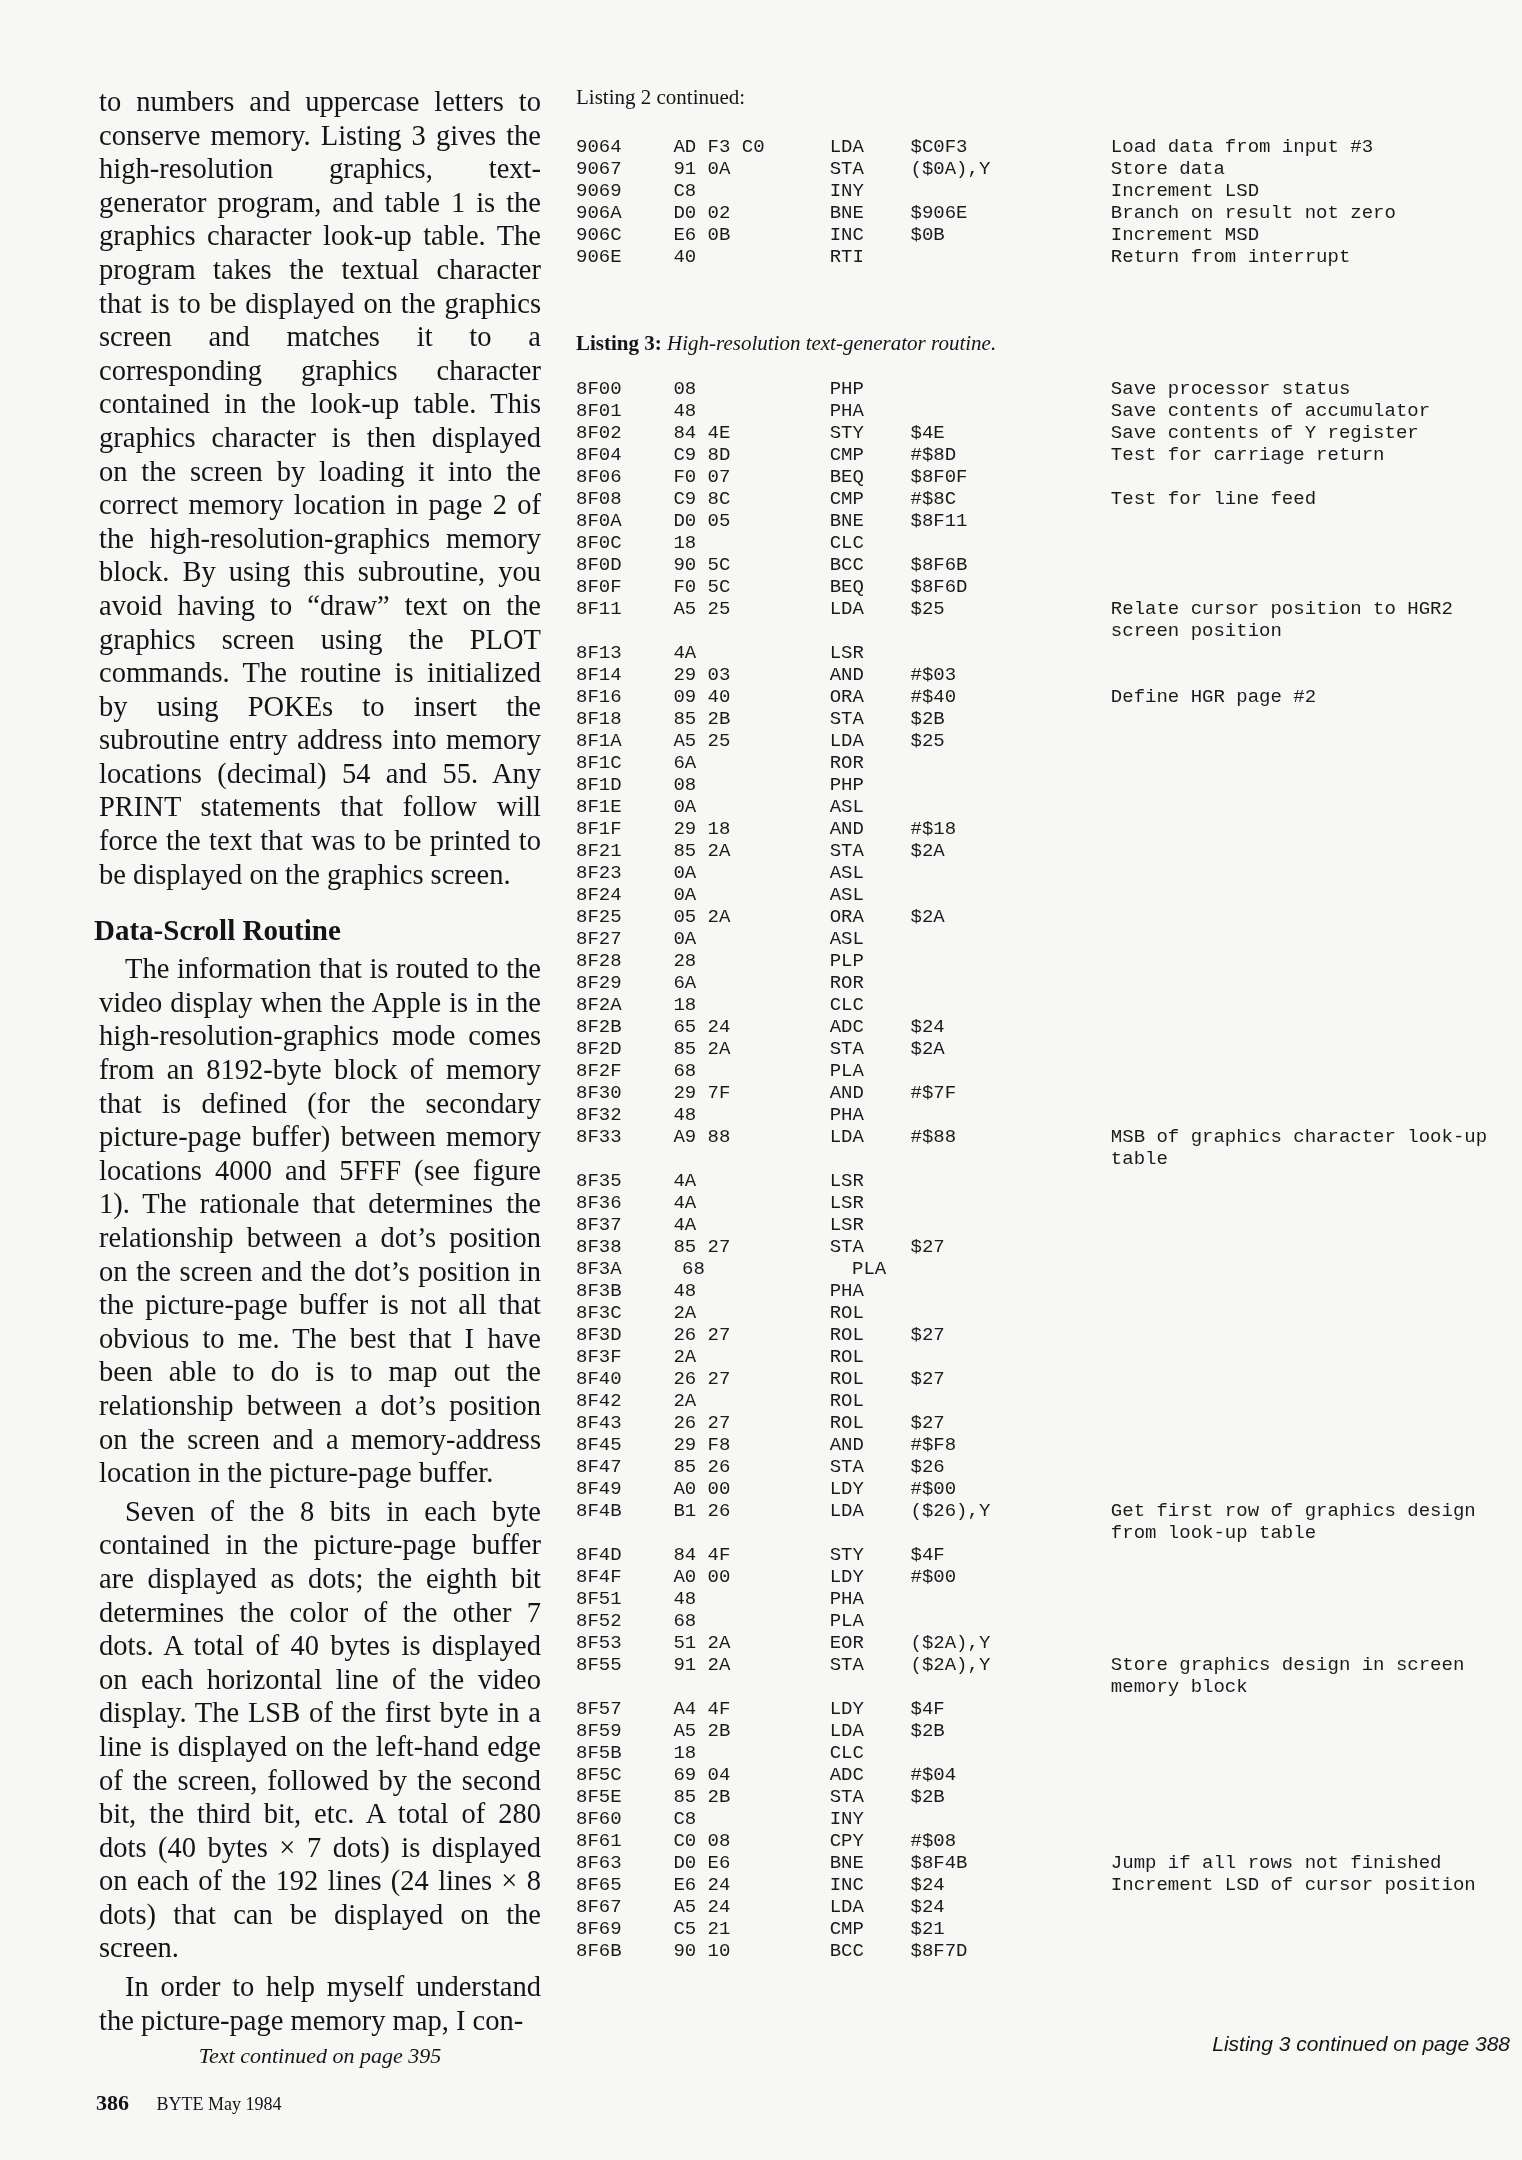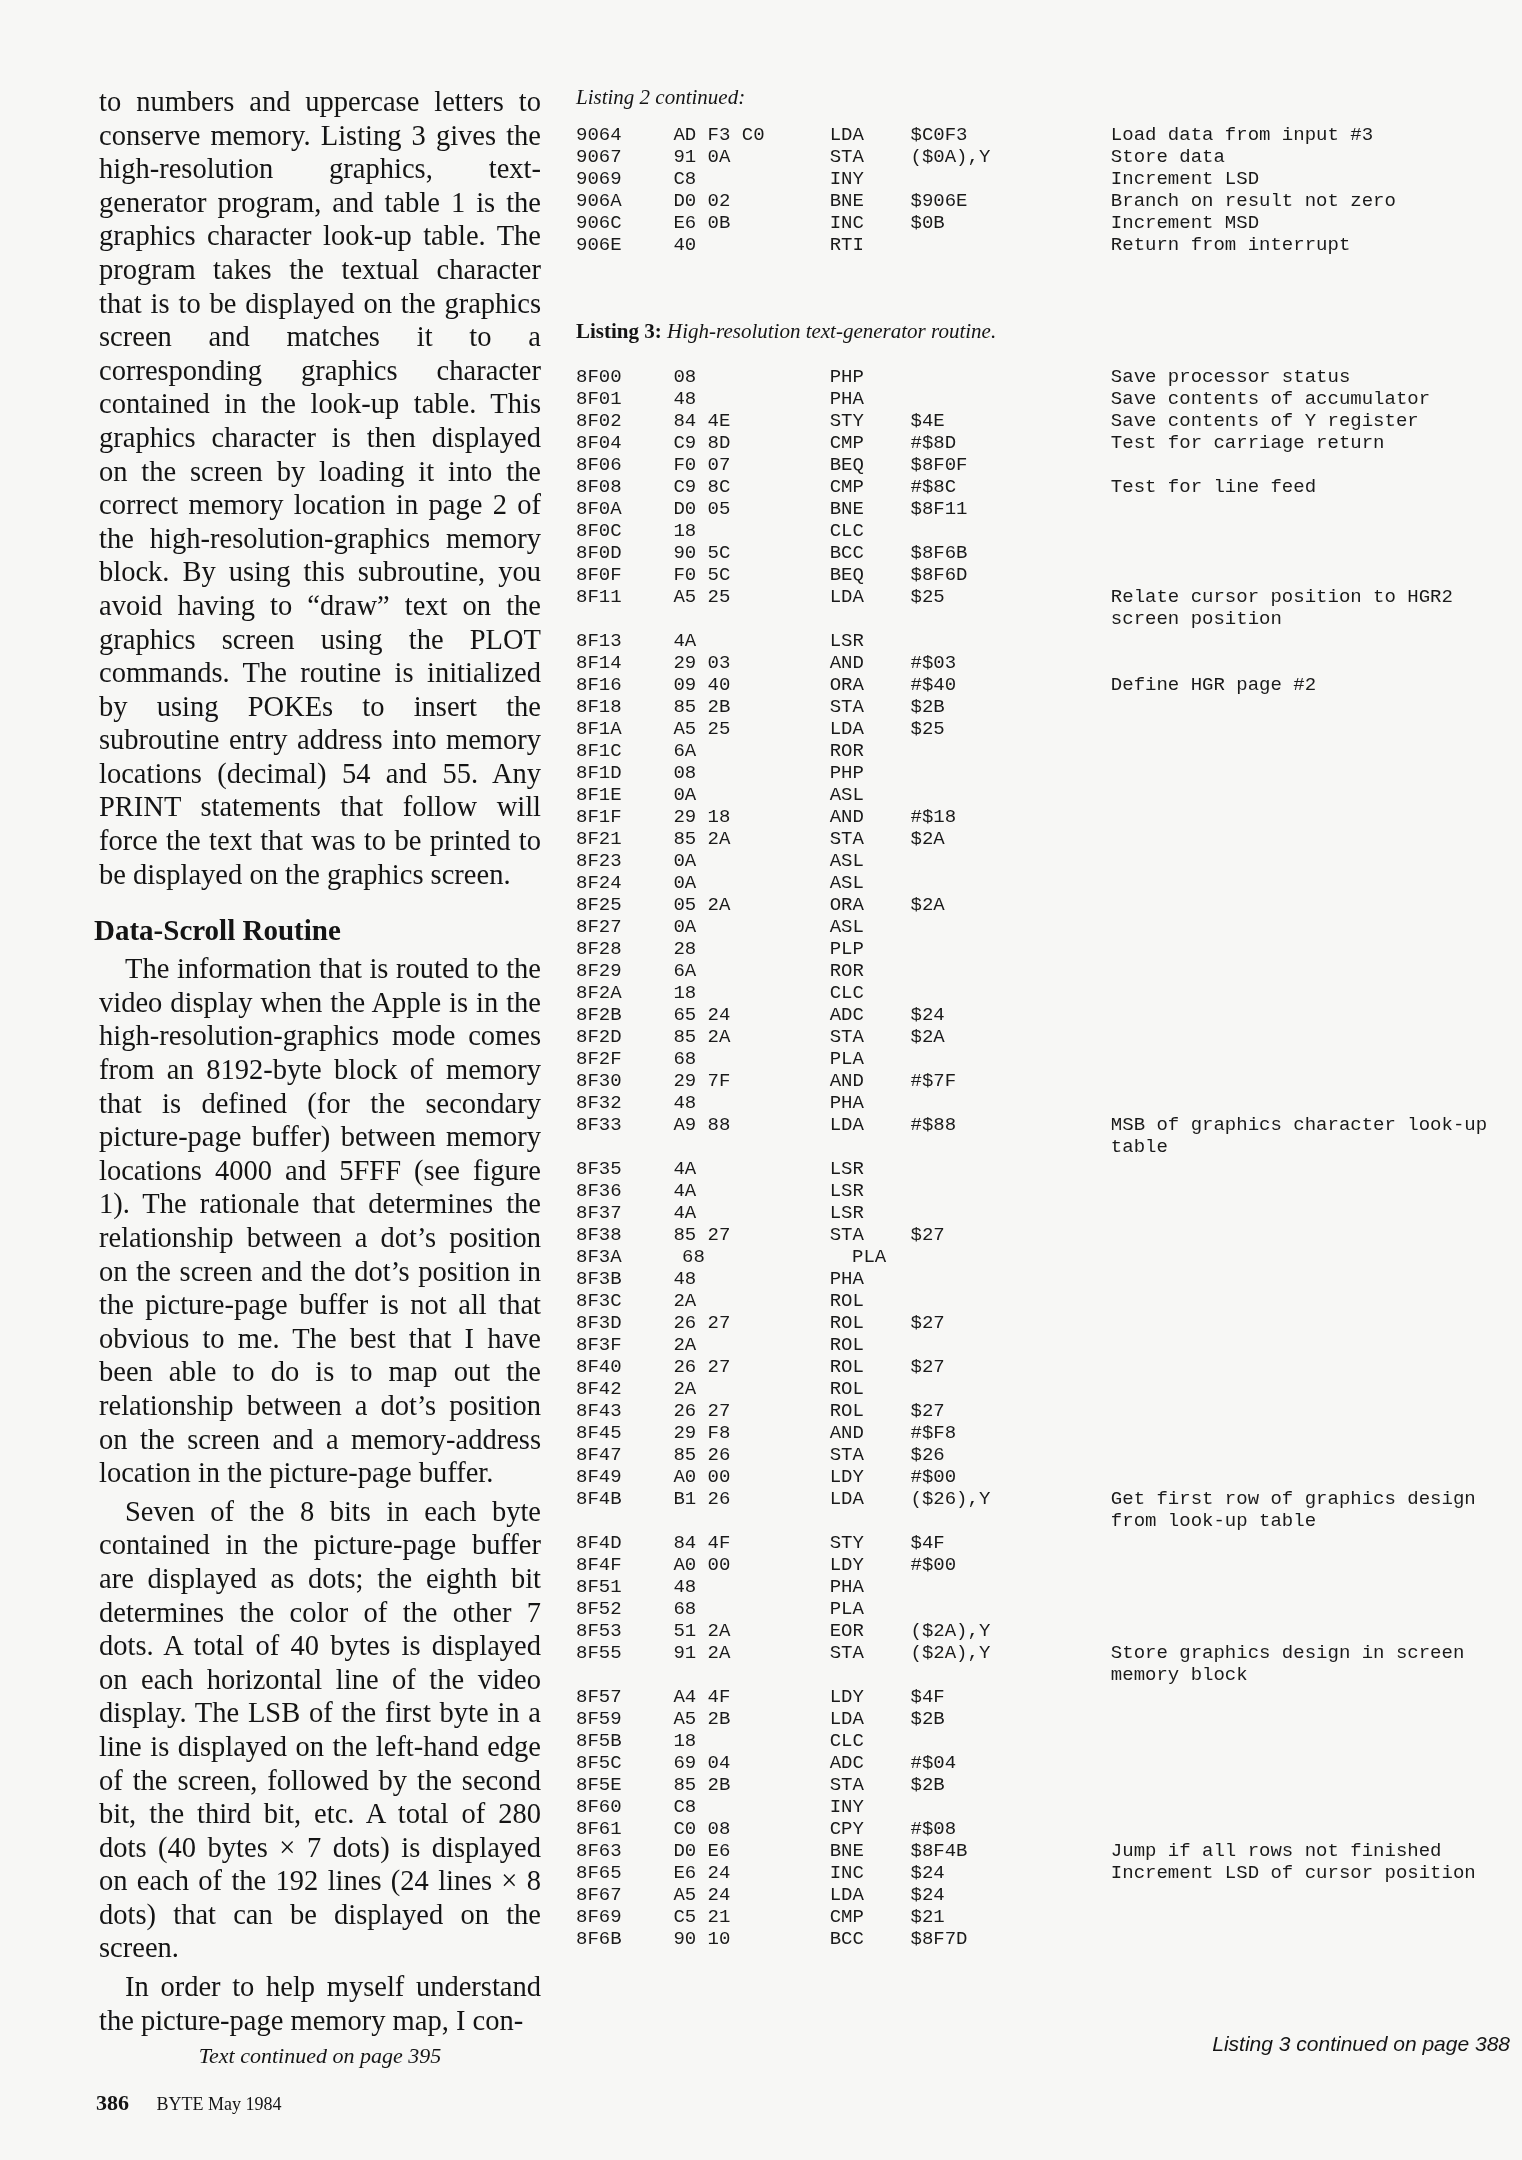--- a/index.html
+++ b/index.html
@@ -26,34 +26,34 @@
     font-family: Liberation Serif, serif; font-size: 22px;
   }
   .folio .pg { font-weight: bold; margin-right: 22px; }
   .folio .mag { font-size: 18px; }
   .right-col {
     position: absolute; left: 576px; top: 84px; width: 930px;
   }
   .caption {
     font-family: "Liberation Serif", serif; font-size: 21px; line-height: 26px;
   }
-  .caption.cont { font-style: italic; }
+  .caption.cont { }
   .caption .lbl { font-weight: bold; }
   .caption .ttl { font-style: italic; }
   .listing {
     font-family: "Liberation Mono", "DejaVu Sans Mono", monospace;
     font-size: 19px; line-height: 22px; color: #1a1a1a;
   }
   .row { display: flex; }
   .c-addr { width: 106px; }
   .c-bytes { width: 170px; white-space: pre; }
   .c-op { width: 88px; }
   .c-arg { width: 218px; white-space: pre; }
   .c-cmt { width: 430px; white-space: pre-wrap; }
-  .listing2 { margin-top: 14px; }
+  .listing2 { margin-top: 26px; }
   .cap3 { margin-top: 62px; }
   .listing3 { margin-top: 22px; }
   .listing-note {
     position: absolute; right: 12px; top: 2032px;
     font-family: Liberation Sans, sans-serif; font-style: italic; font-size: 21px;
   }
 </style>
 </head>
 <body>
 

